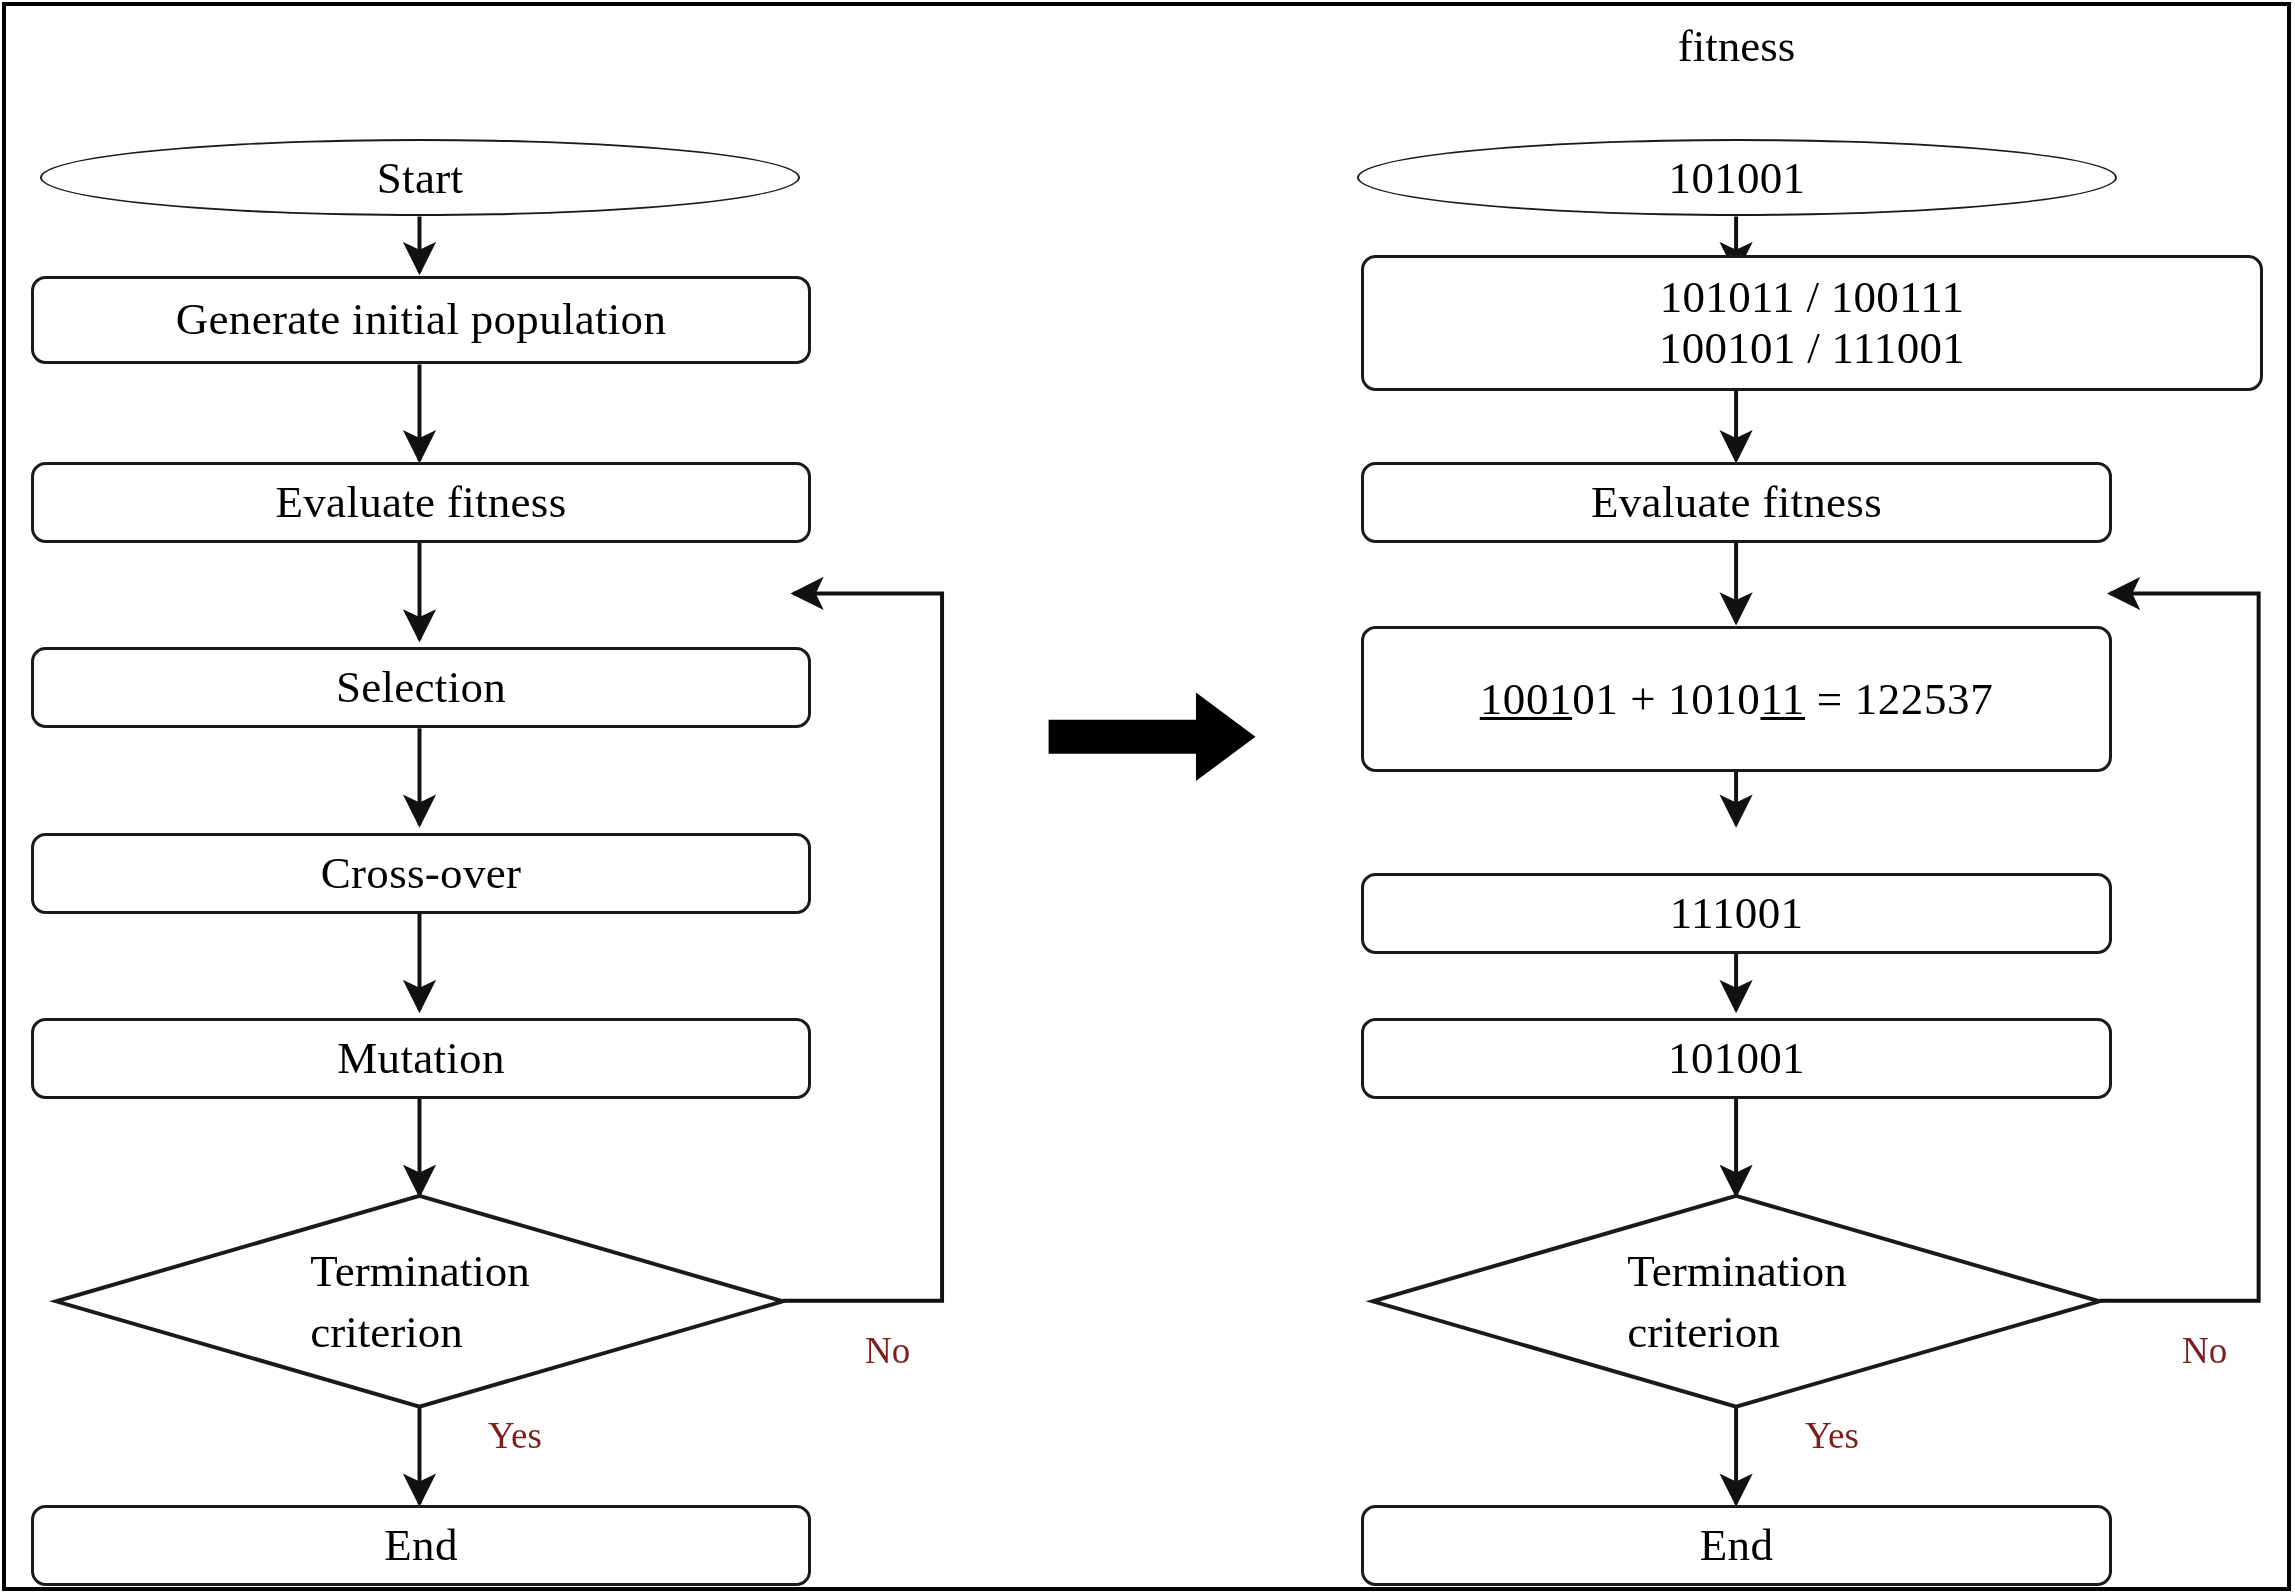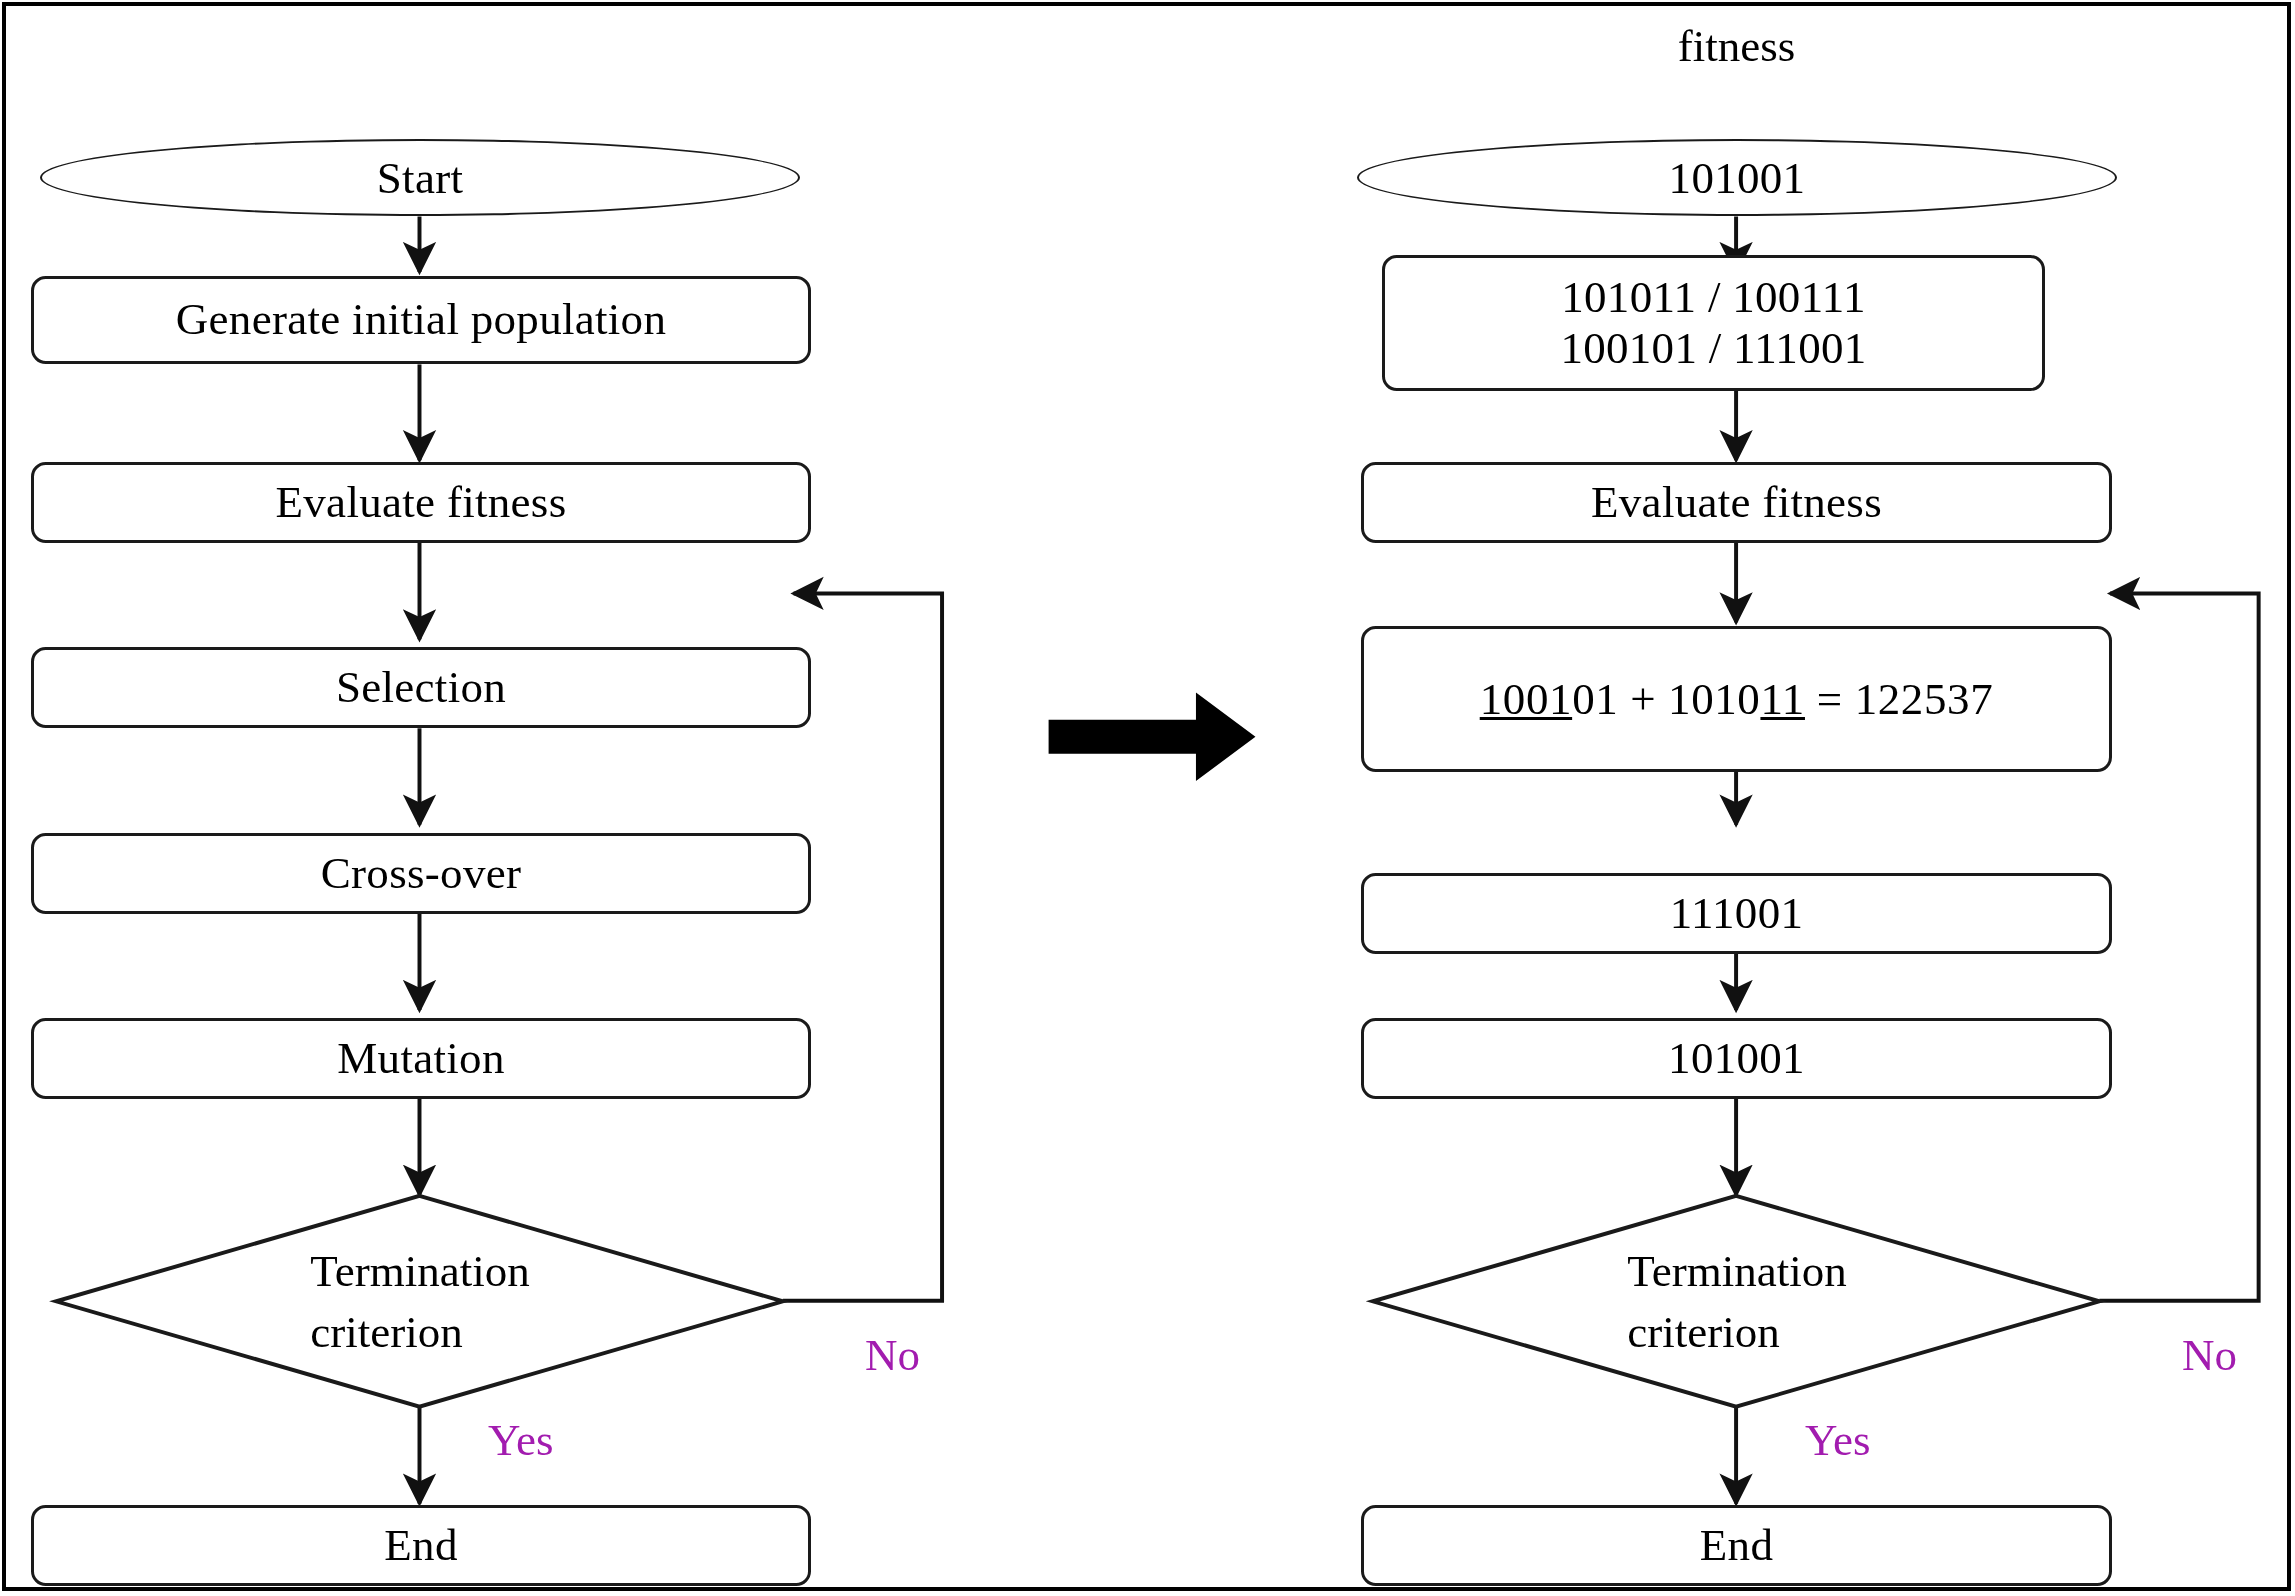--- a/index.html
+++ b/index.html
@@ -67,22 +67,22 @@
     align-items: center;
     justify-content: center;
     text-align: left;
     font-size: 45px;
     line-height: 1.35;
     white-space: pre-line;
     color: #000000;
   }
   .edge-label {
     position: absolute;
-    font-size: 45px;
-    color: #a21caf;
+    font-size: 37px;
+    color: #7f1d1d;
     white-space: nowrap;
   }
   .caption {
     position: absolute;
     font-size: 45px;
     color: #000000;
     white-space: nowrap;
     text-align: center;
   }
   .eqn {
@@ -185,21 +185,21 @@
   <div class="node proc" style="left:31px; top:1505px; width:780px; height:81px;">
     <span class="txt">End</span>
   </div>
 
   <div class="caption" style="left:1623px; top:20px; width:227px;">fitness</div>
 
   <div class="node term" style="left:1357px; top:139px; width:760px; height:77px;">
     <span class="txt">101001</span>
   </div>
 
-  <div class="node proc" style="left:1361px; top:255px; width:663px; height:136px;margin-left:21px;">
+  <div class="node proc" style="left:1361px; top:255px; width:902px; height:136px;">
     <span class="txt">101011 / 100111
 100101 / 111001</span>
   </div>
 
   <div class="node proc" style="left:1361px; top:462px; width:751px; height:81px;">
     <span class="txt">Evaluate fitness</span>
   </div>
 
   <div class="node proc" style="left:1361px; top:626px; width:751px; height:146px;">
     <span class="eqn"><span class="u">1001</span><span>01</span>&nbsp;<span>+</span>&nbsp;<span>1010</span><span class="u">11</span>&nbsp;<span>=</span>&nbsp;<span>122537</span></span>

